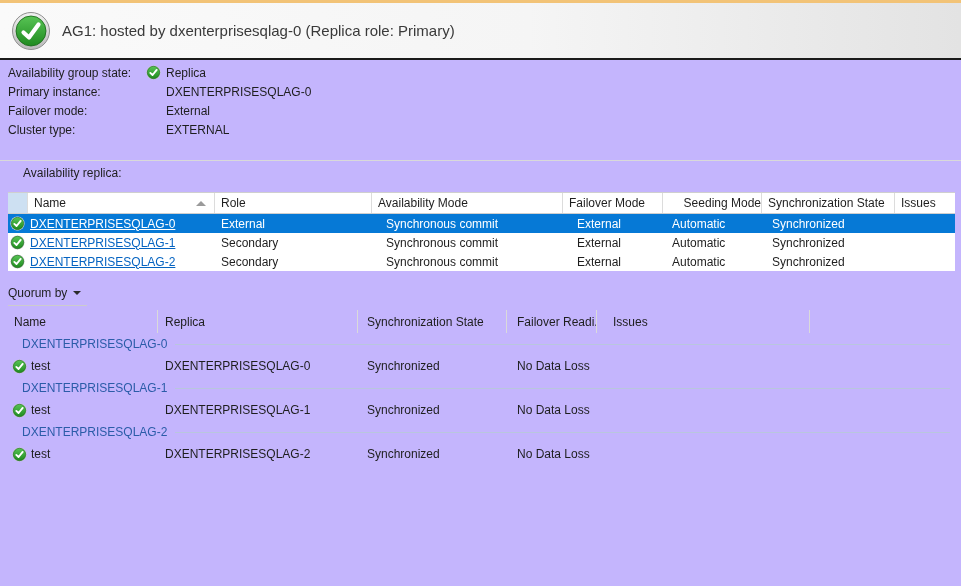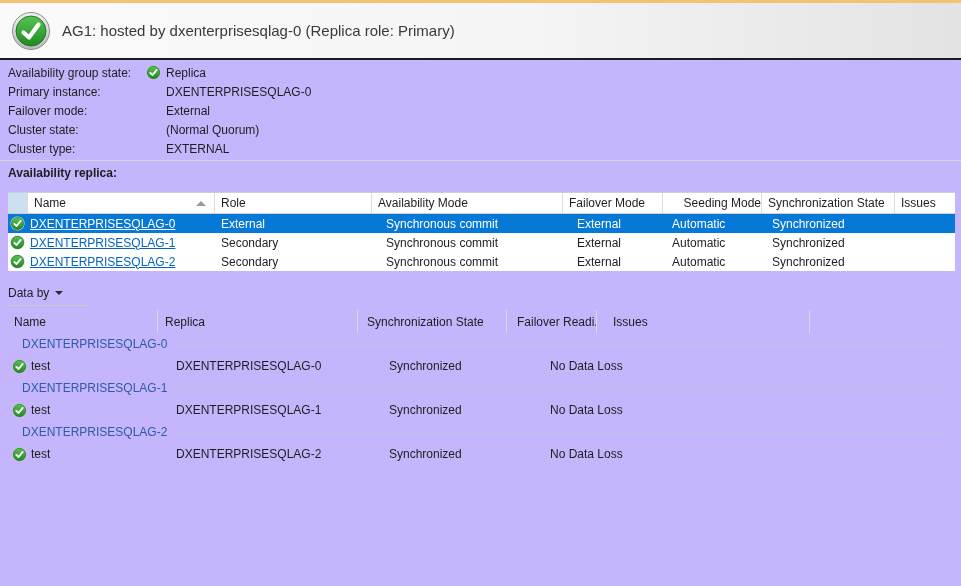--- a/index.html
+++ b/index.html
@@ -22,21 +22,21 @@
   .hdr-title { margin-left:12px; font-size:15px; color:#3a3a3a; }
 
   
   .summary { position:absolute; left:8px; top:63px; }
   .sum-row { display:flex; align-items:center; height:19px; }
   .sum-label { width:138px; color:#1e1e1e; }
   .sum-icon { width:20px; height:15px; display:flex; align-items:center; }
   .sum-value { color:#1e1e1e; }
 
   .sep { position:absolute; left:0; top:160px; width:961px; height:1px; background:#d9d9d9; }
-  .replica-label { position:absolute; left:8px; top:166px;font-weight:bold; }
+  .replica-label { position:absolute; left:23px; top:166px; }
 
   
   .grid1 { position:absolute; left:8px; top:192px; width:947px; }
   .g1-head {
     display:flex; height:22px; align-items:stretch;
     border-top:1px solid #cfcfcf; border-bottom:1px solid #cfcfcf; background:#fff;
   }
   .g1-head .hc {
     display:flex; align-items:center; padding-left:6px; border-right:1px solid #dcdcdc;
     color:#1e1e1e; white-space:nowrap; overflow:hidden;
@@ -90,21 +90,21 @@
   .d-name { width:150px; flex:0 0 150px; padding-left:6px; }
   .d-replica { width:200px; flex:0 0 200px; padding-left:7px; }
   .d-sync { width:149px; flex:0 0 149px; padding-left:9px; }
   .d-fail { width:90px; flex:0 0 90px; padding-left:10px; }
   .d-issues { width:213px; flex:0 0 213px; padding-left:16px; }
   .d-rest { flex:1 1 auto; border-right:none !important; }
   .g2-body { margin-top:0px; }
   .grp-hdr { display:flex; align-items:center; height:22px; }
   .grp-hdr-name { padding-left:14px; color:#2b5ca8; white-space:nowrap; }
   .grp-hdr-line { flex:1 1 auto; height:1px; background:#b9c6de; margin-left:8px; margin-right:5px; }
-  .g2-row { display:flex; align-items:center; height:22px;gap:11px; }
+  .g2-row { display:flex; align-items:center; height:22px; }
   .g2-row .rc { white-space:nowrap; overflow:hidden; }
   .g2-name-cell { display:flex; align-items:center; padding-left:4px !important; }
   .g2-name-cell .db-label { margin-left:4px; }
 
   .chk14 { width:15px; height:15px; display:block; }
 </style>
 </head>
 <body>
 
 <svg width="0" height="0" style="position:absolute" aria-hidden="true">
@@ -147,25 +147,20 @@
       <span class="sum-label">Primary instance:</span>
       <span class="sum-icon"></span>
       <span class="sum-value">DXENTERPRISESQLAG-0</span>
     </div>
     <div class="sum-row">
       <span class="sum-label">Failover mode:</span>
       <span class="sum-icon"></span>
       <span class="sum-value">External</span>
     </div>
     <div class="sum-row">
-      <span class="sum-label">Cluster state:</span>
-      <span class="sum-icon"></span>
-      <span class="sum-value">(Normal Quorum)</span>
-    </div>
-    <div class="sum-row">
       <span class="sum-label">Cluster type:</span>
       <span class="sum-icon"></span>
       <span class="sum-value">EXTERNAL</span>
     </div>
   </div>
 
   <div class="sep"></div>
   <div class="replica-label">Availability replica:</div>
 
   <div class="grid1">
@@ -241,21 +236,21 @@
       <div class="rc rc-role c-role">Secondary</div>
       <div class="rc rc-avail c-avail">Synchronous commit</div>
       <div class="rc rc-fail c-fail">External</div>
       <div class="rc rc-seed c-seed">Automatic</div>
       <div class="rc rc-sync c-sync">Synchronized</div>
       <div class="rc c-issues"></div>
     </div>
   </div>
 
   <div class="groupby">
-    <span>Data by</span>
+    <span>Quorum by</span>
     <span class="gb-caret"></span>
   </div>
 
   <div class="grid2">
     <div class="g2-head">
       <div class="hc d-name">
           <span>Name</span>
         </div>
       <div class="hc d-replica">
           <span>Replica</span>

